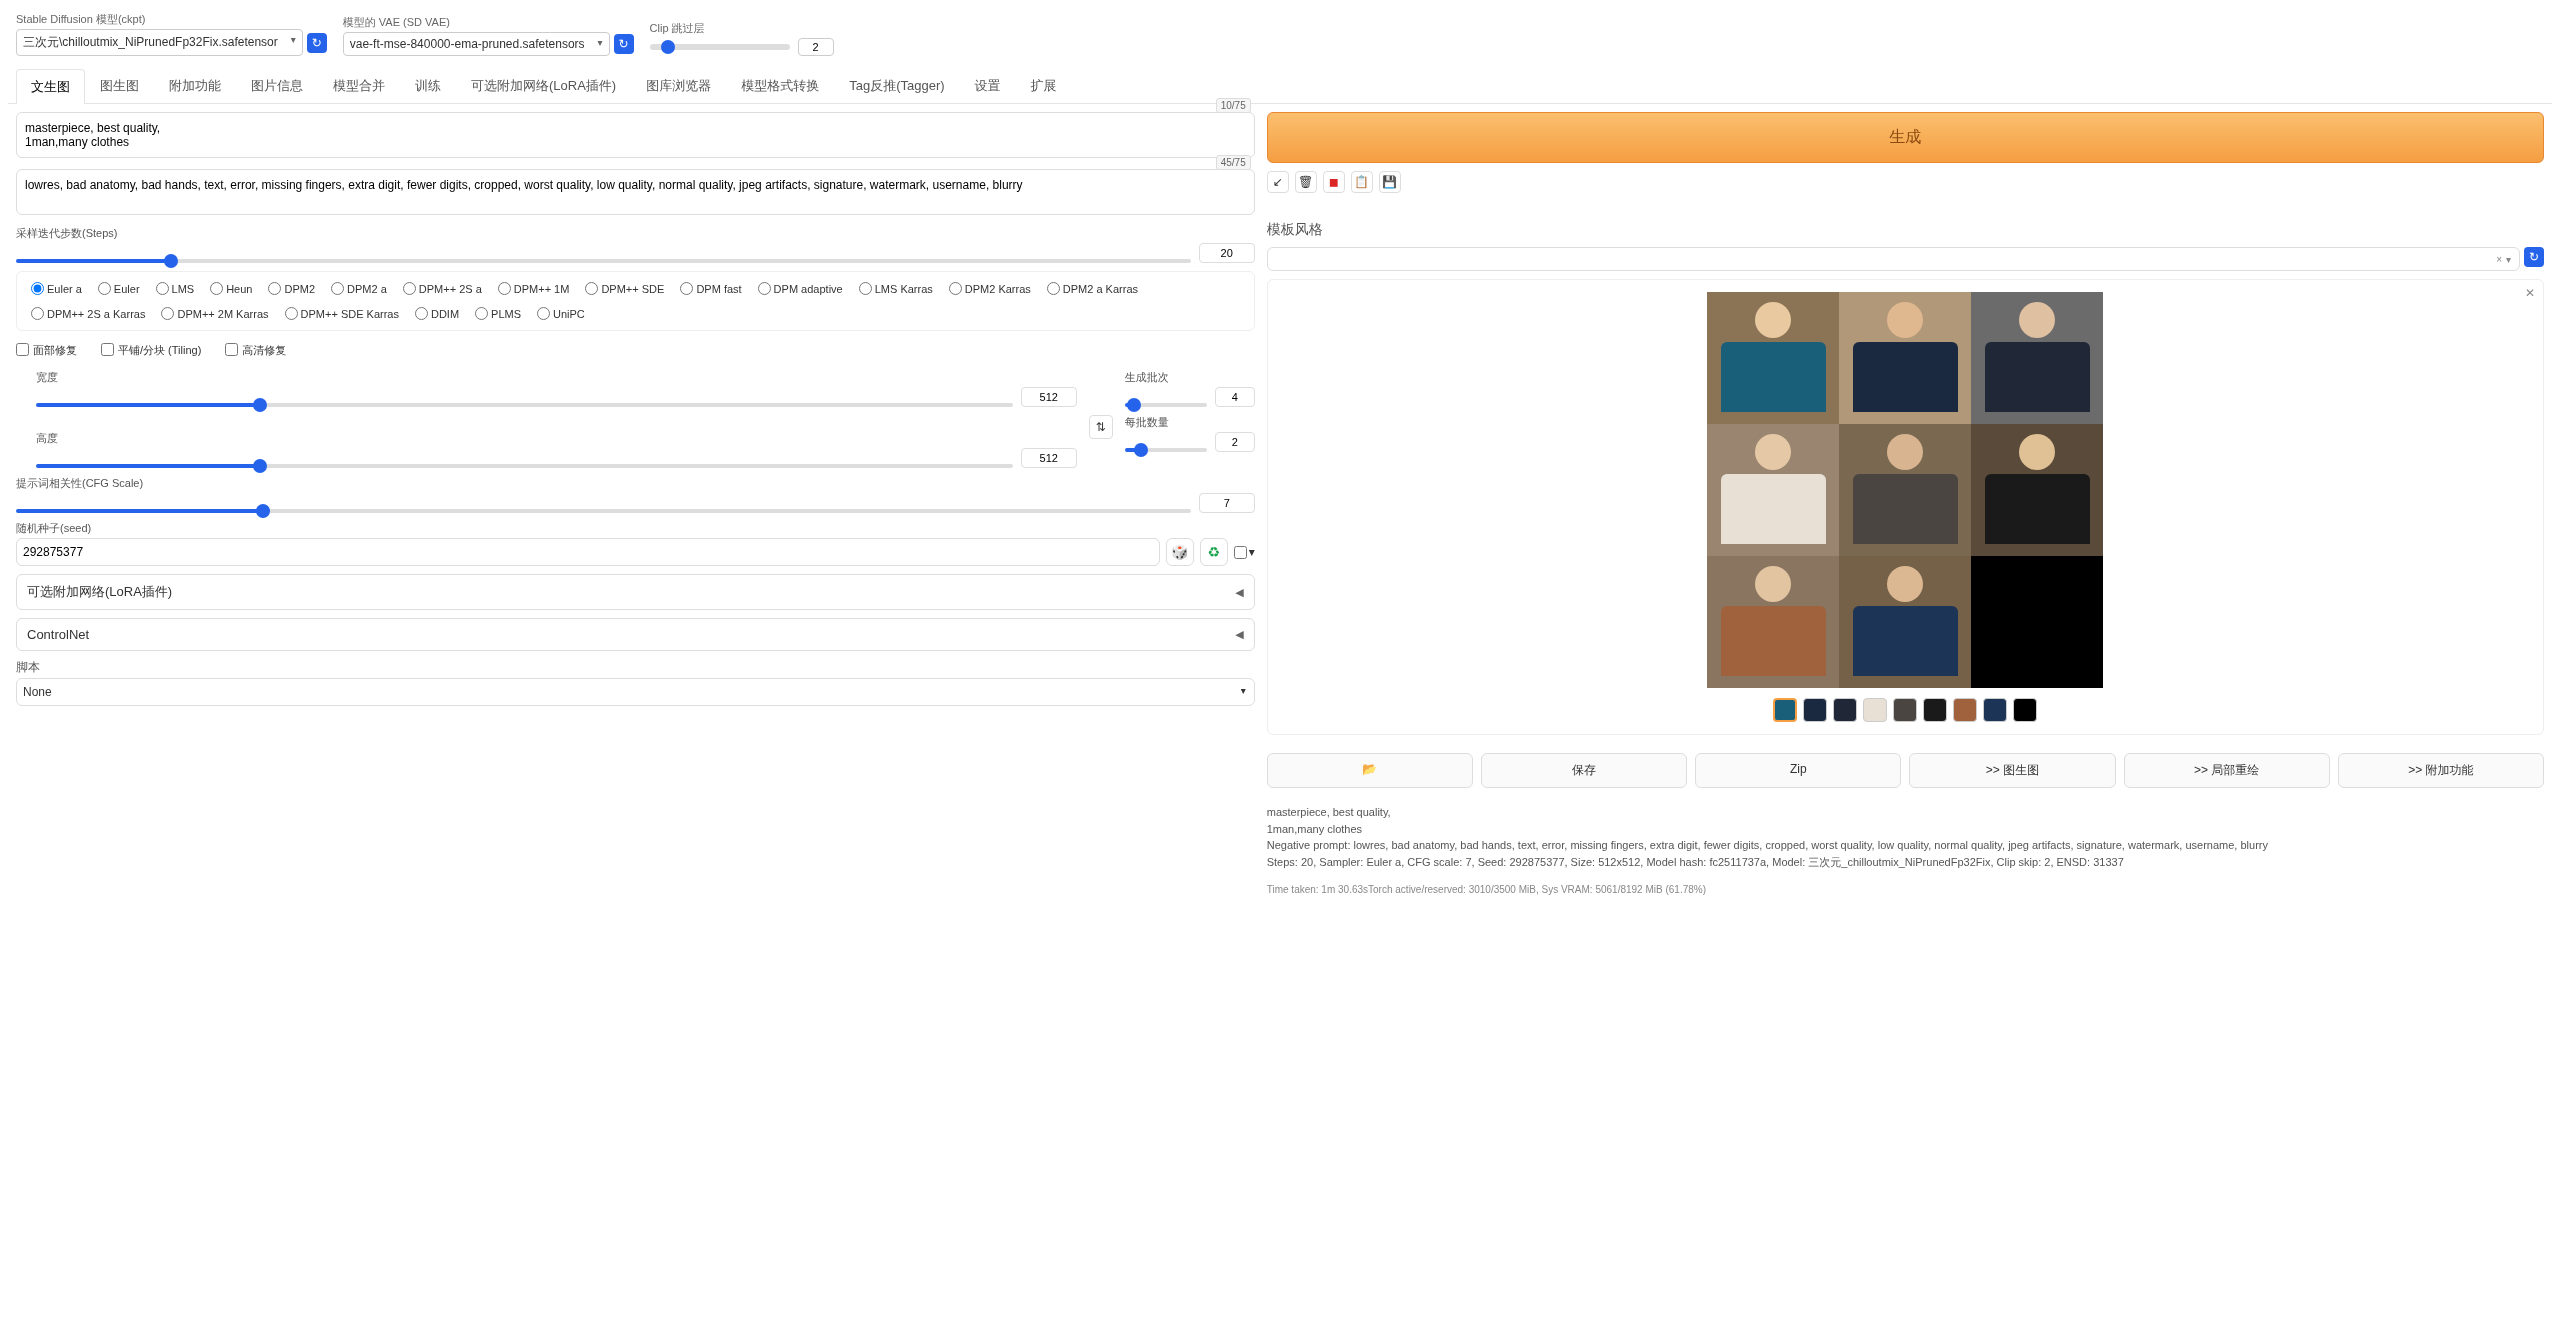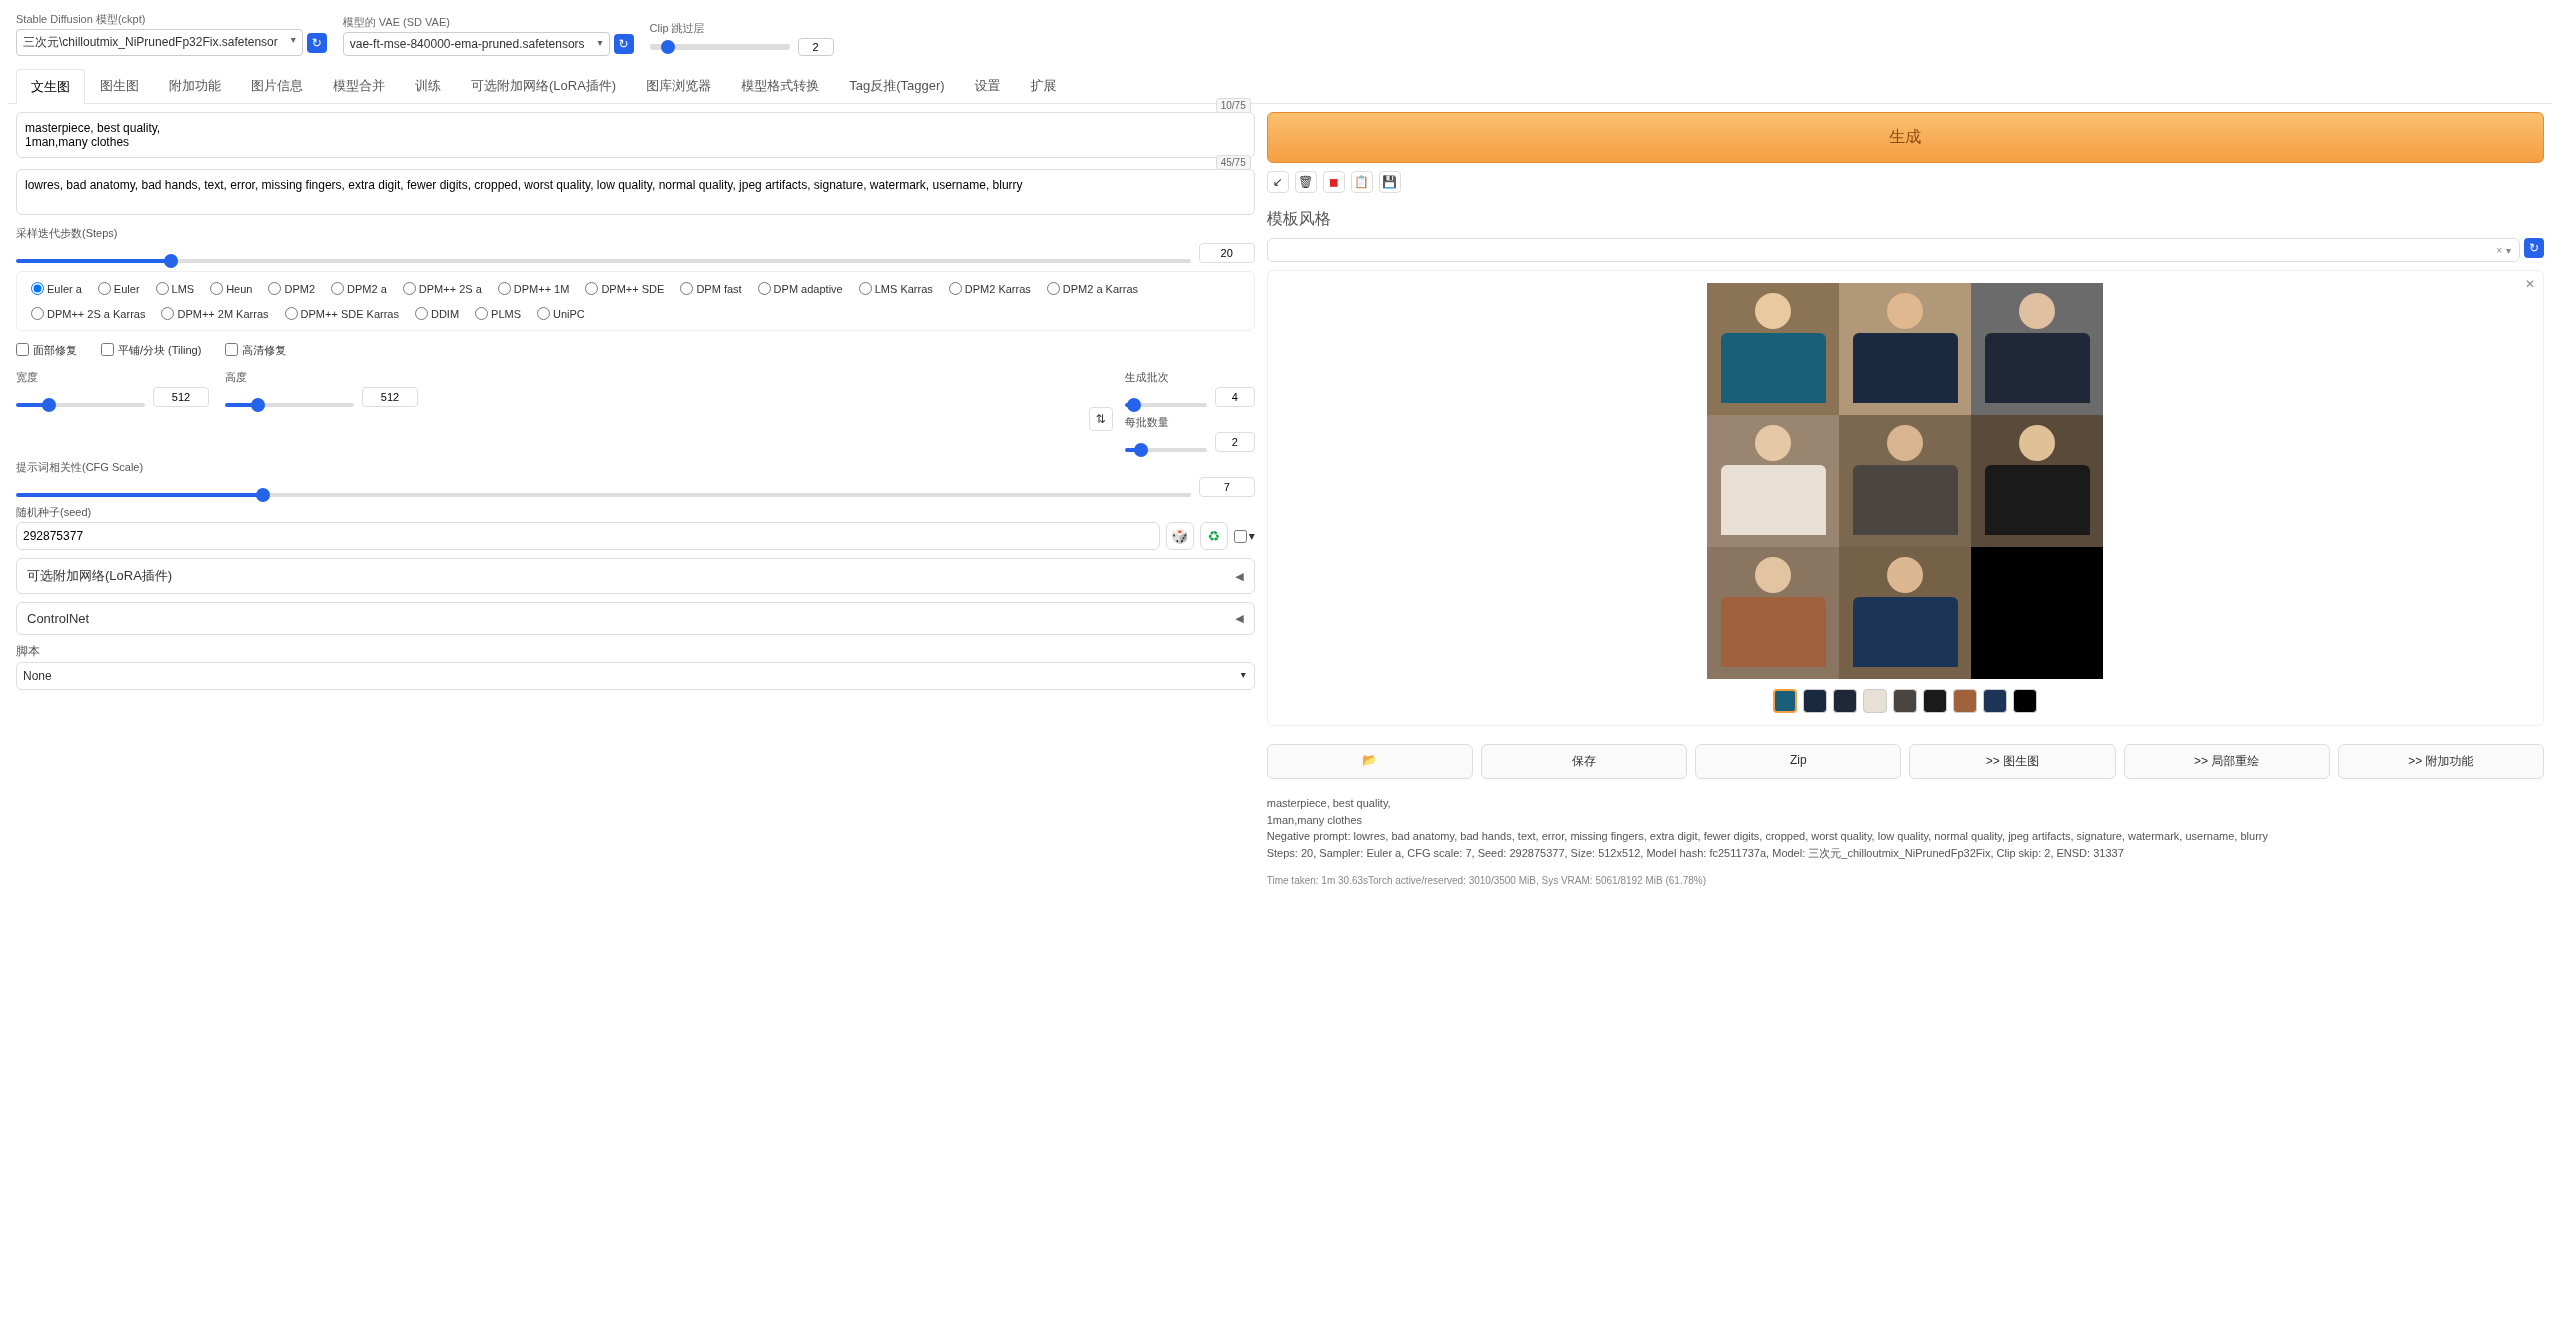--- a/index.html
+++ b/index.html
@@ -48,21 +48,21 @@
 .radio-row { display: flex; flex-wrap: wrap; gap: 8px 4px; }
 .radio-item { display: flex; align-items: center; gap: 3px; font-size: 11px; padding: 2px 6px; white-space: nowrap; }
 .radio-item input { margin: 0; }
 
 
 .check-row { display: flex; gap: 24px; padding: 4px 0; }
 .check-item { display: flex; align-items: flex-start; gap: 4px; font-size: 11px; }
 
 
 .size-batch { display: flex; gap: 12px; }
-.size-col { flex: 1; display: flex; flex-direction: row; gap: 16px; }
+.size-col { flex: 1; display: flex; flex-direction: column; gap: 24px; margin-left: 20px; }
 .swap-btn { width: 24px; height: 24px; border: 1px solid #ddd; border-radius: 4px; display: flex; align-items: center; justify-content: center; font-size: 12px; cursor: pointer; align-self: center; margin-top: 16px; }
 .batch-col { width: 130px; display: flex; flex-direction: column; gap: 8px; }
 
 
 .seed-row { display: flex; gap: 6px; align-items: center; }
 .seed-input { flex: 1; border: 1px solid #ddd; border-radius: 6px; padding: 6px; font-size: 12px; }
 .icon-btn { width: 28px; height: 28px; border: 1px solid #ddd; border-radius: 6px; display: flex; align-items: center; justify-content: center; cursor: pointer; font-size: 14px; background: #fff; }
 .seed-check { display: flex; align-items: center; gap: 2px; }
 
 
@@ -72,21 +72,21 @@
 
 .script-label { font-size: 12px; color: #555; }
 .script-select { width: 100%; border: 1px solid #ddd; border-radius: 6px; padding: 6px; font-size: 12px; position: relative; }
 .script-select::after { content: "▾"; position: absolute; right: 8px; top: 6px; font-size: 10px; }
 
 
 .gen-btn { background: linear-gradient(180deg, #fbbf6e, #f59e42); border: 1px solid #e88830; border-radius: 6px; padding: 14px; text-align: center; font-size: 16px; color: #8a4a10; cursor: pointer; font-weight: 500; }
 .action-icons { display: flex; gap: 6px; }
 .action-icon { width: 22px; height: 22px; border: 1px solid #ddd; border-radius: 4px; display: flex; align-items: center; justify-content: center; font-size: 12px; cursor: pointer; background: #fff; }
 .action-icon.red { color: #dc2626; }
-.style-label { font-size: 16px; color: #555; margin-top: 8px; }
+.style-label { font-size: 14px; color: #555; margin-top: 20px; }
 .style-row { display: flex; gap: 4px; }
 .style-select { flex: 1; border: 1px solid #ddd; border-radius: 6px; padding: 4px 8px; position: relative; min-height: 24px; display: flex; justify-content: flex-end; align-items: center; gap: 4px; font-size: 10px; color: #888; }
 
 
 .gallery-panel { border: 1px solid #eee; border-radius: 6px; padding: 12px; position: relative; }
 .gallery-close { position: absolute; top: 6px; right: 8px; color: #888; font-size: 12px; cursor: pointer; }
 .gallery-grid { display: grid; grid-template-columns: repeat(3, 132px); grid-template-rows: repeat(3, 132px); gap: 0; margin: 0 auto; width: 396px; }
 .gallery-cell { background: #333; overflow: hidden; }
 .gallery-cell.empty { background: #000; }
 .cell-body { width: 100%; height: 100%; display: flex; flex-direction: column; align-items: center; justify-content: flex-start; }

